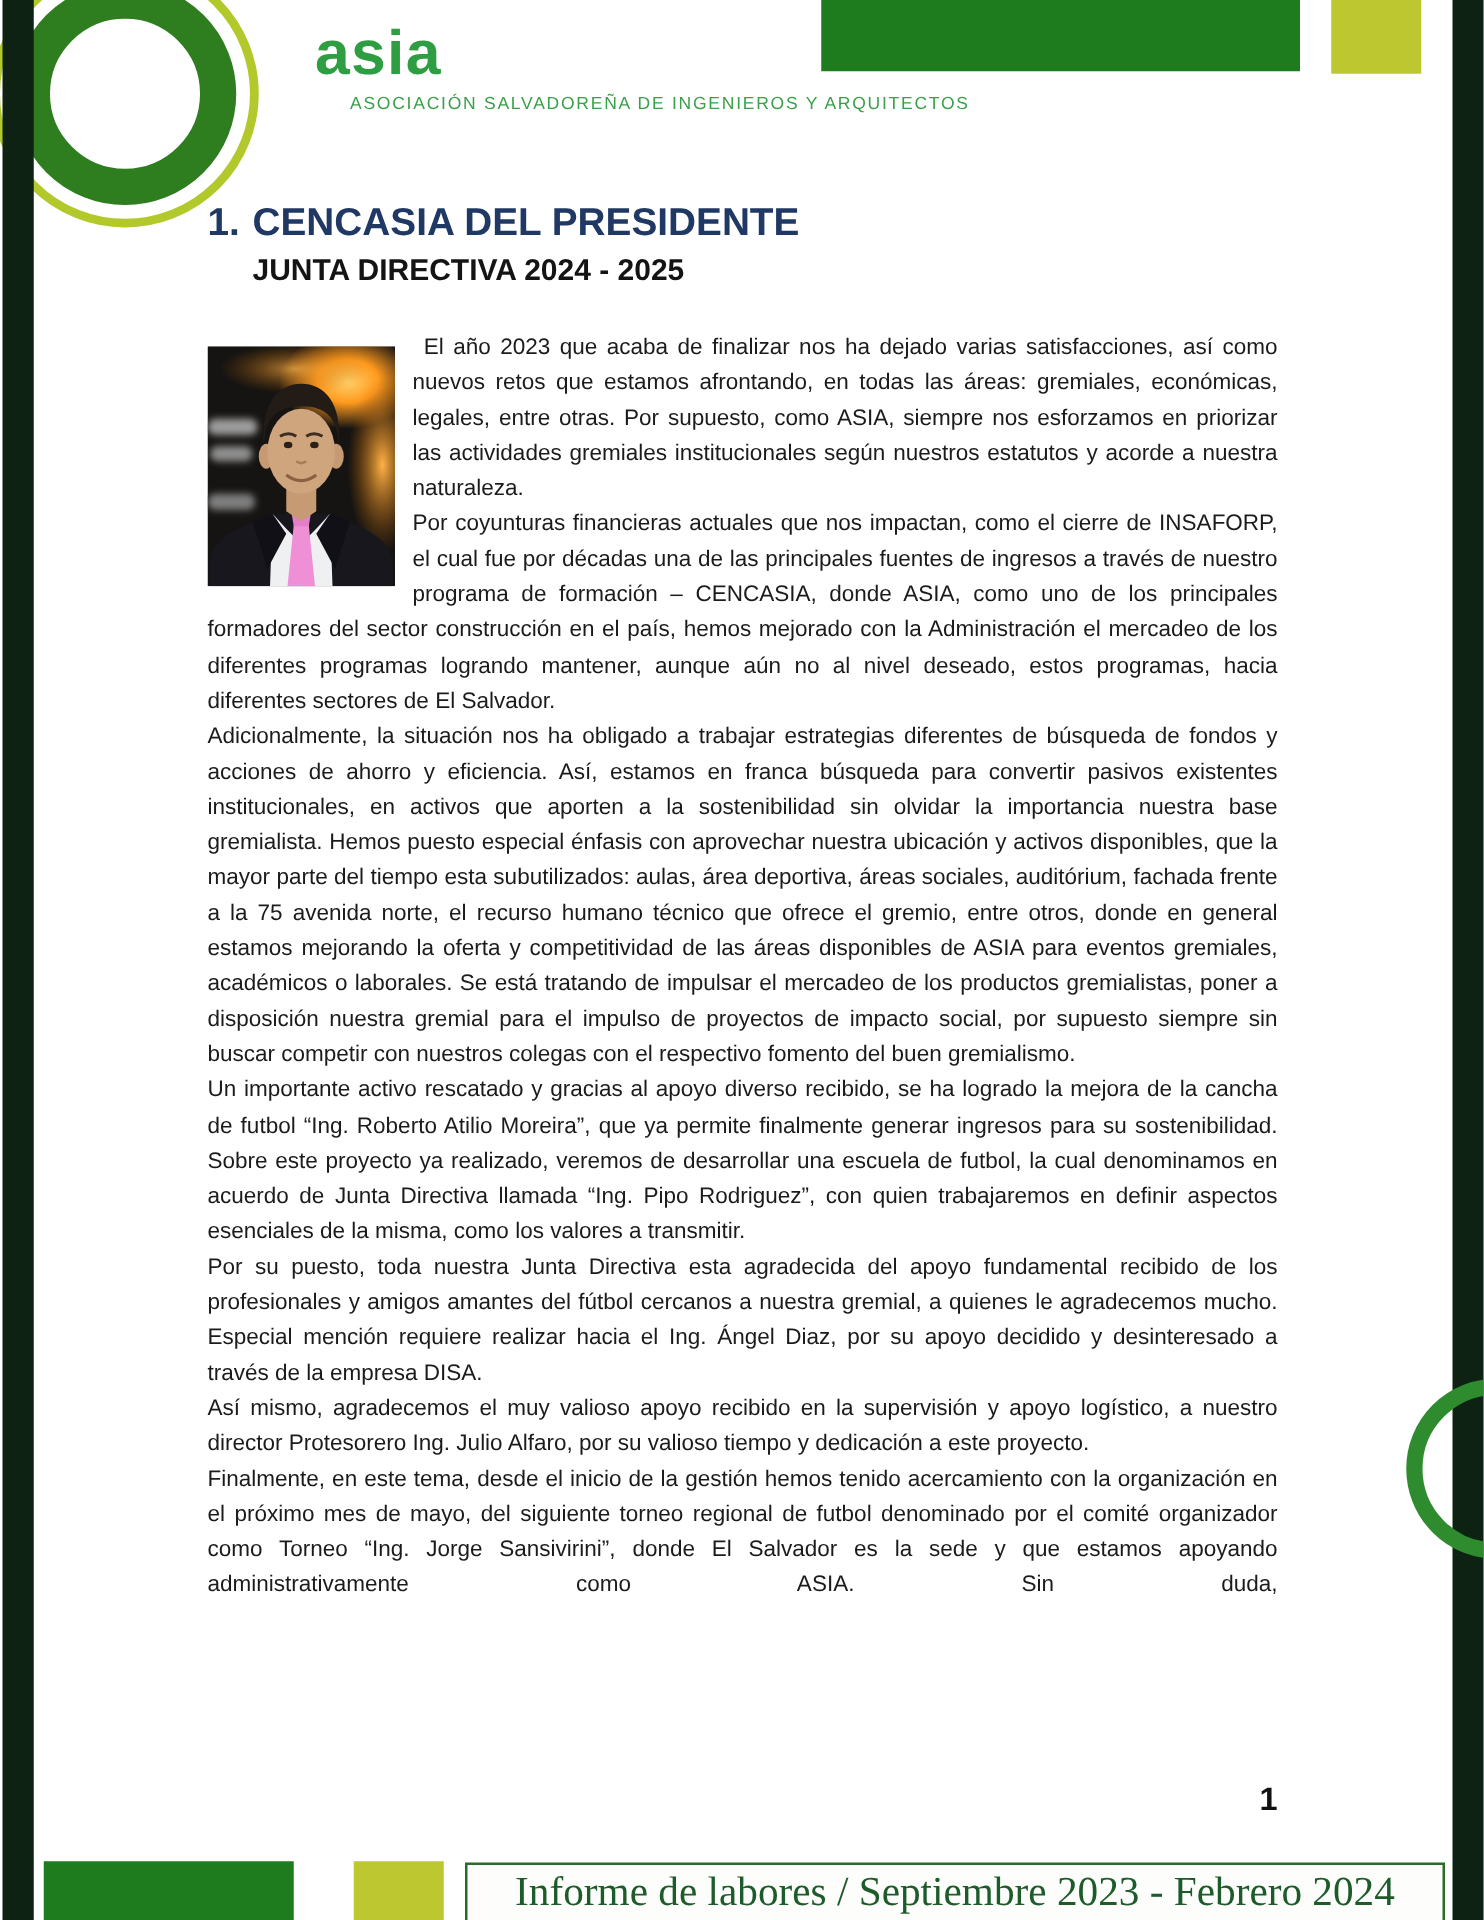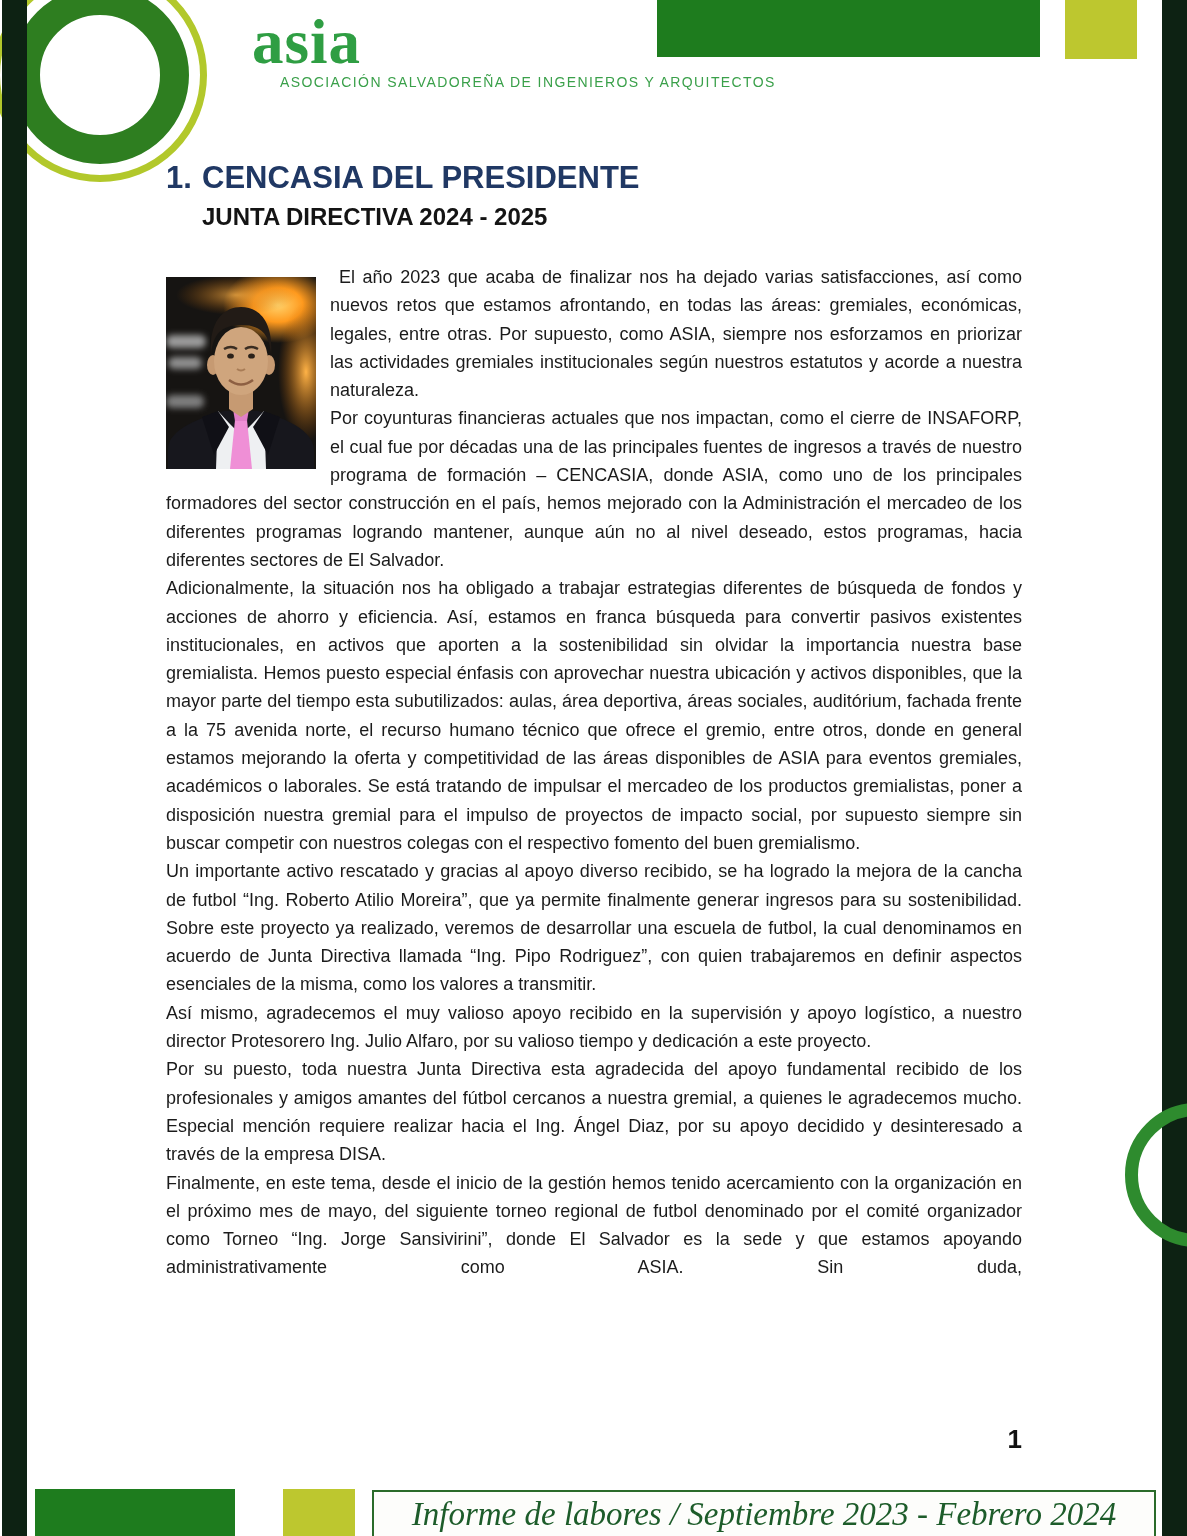--- a/index.html
+++ b/index.html
@@ -40,23 +40,23 @@
   }
   .right-strip{
     position:absolute;left:1162px;top:0;width:25px;height:1536px;
     background:var(--dark-strip);z-index:1;
   }
   .br-ring{position:absolute;left:1105px;top:1090px;z-index:2;}
   
   .logo{position:absolute;left:252px;top:12px;z-index:3;}
   .logo-row{display:flex;align-items:baseline;}
   .logo-asia{
-    font-size:63px;font-weight:800;letter-spacing:1px;
+    font-size:50px;font-weight:800;letter-spacing:1px;
     color:var(--logo-green);line-height:60px;
-    font-family:Liberation Serif, serif;
+    font-family:Liberation Sans, sans-serif;
   }
   .logo-since{
     font-family:"Liberation Serif",serif;
     font-size:40px;color:#27923d;margin-left:6px;line-height:44px;
   }
   .logo-tagline{
     margin-top:2px;margin-left:28px;
     font-size:14px;letter-spacing:1.4px;color:#3aa04a;
     font-family:"Liberation Sans",sans-serif;
   }
@@ -94,21 +94,21 @@
     background:var(--lime);z-index:3;
   }
   .footer-box{
     position:absolute;left:372px;top:1490px;width:784px;height:52px;
     background:#fdfdfb;border:2px solid var(--footer-border);
     z-index:3;box-sizing:border-box;
     display:flex;align-items:flex-start;justify-content:center;
   }
   .footer-box-label{
     font-family:"Liberation Serif",serif;
-    font-size:33px;color:var(--footer-green);line-height:44px;font-style:italic;
+    font-size:33px;color:var(--footer-green);line-height:44px;
   }
 </style>
 </head>
 <body>
 
 <div class="page">
 
   <svg class="tl-rings" width="215" height="195" viewBox="0 0 215 195">
     <circle cx="100" cy="75" r="103.5" fill="none" stroke="var(--ring-lime)" stroke-width="7"></circle>
     <circle cx="100" cy="75" r="74.5" fill="none" stroke="var(--ring-green)" stroke-width="29"></circle>
@@ -190,22 +190,22 @@
           <ellipse cx="85.5" cy="79" rx="3.4" ry="2.6" fill="#2b2119"></ellipse>
           <path d="M71,92 Q75,95 79,92" stroke="#a87c56" stroke-width="2" fill="none"></path>
           <path d="M63,103 Q75,112 87,103" stroke="#8d5f42" stroke-width="2.5" fill="none"></path>
         </svg>
       </div>
 
       <p class="p-first">El año 2023 que acaba de finalizar nos ha dejado varias satisfacciones, así como nuevos retos que estamos afrontando, en todas las áreas: gremiales, económicas, legales, entre otras. Por supuesto, como ASIA, siempre nos esforzamos en priorizar las actividades gremiales institucionales según nuestros estatutos y acorde a nuestra naturaleza.</p>
       <p>Por coyunturas financieras actuales que nos impactan, como el cierre de INSAFORP, el cual fue por décadas una de las principales fuentes de ingresos a través de nuestro programa de formación – CENCASIA, donde ASIA, como uno de los principales formadores del sector construcción en el país, hemos mejorado con la Administración el mercadeo de los diferentes programas logrando mantener, aunque aún no al nivel deseado, estos programas, hacia diferentes sectores de El Salvador.</p>
       <p>Adicionalmente, la situación nos ha obligado a trabajar estrategias diferentes de búsqueda de fondos y acciones de ahorro y eficiencia. Así, estamos en franca búsqueda para convertir pasivos existentes institucionales, en activos que aporten a la sostenibilidad sin olvidar la importancia nuestra base gremialista. Hemos puesto especial énfasis con aprovechar nuestra ubicación y activos disponibles, que la mayor parte del tiempo esta subutilizados: aulas, área deportiva, áreas sociales, auditórium, fachada frente a la 75 avenida norte, el recurso humano técnico que ofrece el gremio, entre otros, donde en general estamos mejorando la oferta y competitividad de las áreas disponibles de ASIA para eventos gremiales, académicos o laborales. Se está tratando de impulsar el mercadeo de los productos gremialistas, poner a disposición nuestra gremial para el impulso de proyectos de impacto social, por supuesto siempre sin buscar competir con nuestros colegas con el respectivo fomento del buen gremialismo.</p>
       <p>Un importante activo rescatado y gracias al apoyo diverso recibido, se ha logrado la mejora de la cancha de futbol “Ing. Roberto Atilio Moreira”, que ya permite finalmente generar ingresos para su sostenibilidad. Sobre este proyecto ya realizado, veremos de desarrollar una escuela de futbol, la cual denominamos en acuerdo de Junta Directiva llamada “Ing. Pipo Rodriguez”, con quien trabajaremos en definir aspectos esenciales de la misma, como los valores a transmitir.</p>
+      <p>Por su puesto, toda nuestra Junta Directiva esta agradecida del apoyo fundamental recibido de los profesionales y amigos amantes del fútbol cercanos a nuestra gremial, a quienes le agradecemos mucho. Especial mención requiere realizar hacia el Ing. Ángel Diaz, por su apoyo decidido y desinteresado a través de la empresa DISA.</p>
       <p>Así mismo, agradecemos el muy valioso apoyo recibido en la supervisión y apoyo logístico, a nuestro director Protesorero Ing. Julio Alfaro, por su valioso tiempo y dedicación a este proyecto.</p>
-      <p>Por su puesto, toda nuestra Junta Directiva esta agradecida del apoyo fundamental recibido de los profesionales y amigos amantes del fútbol cercanos a nuestra gremial, a quienes le agradecemos mucho. Especial mención requiere realizar hacia el Ing. Ángel Diaz, por su apoyo decidido y desinteresado a través de la empresa DISA.</p>
       <p class="justify-last">Finalmente, en este tema, desde el inicio de la gestión hemos tenido acercamiento con la organización en el próximo mes de mayo, del siguiente torneo regional de futbol denominado por el comité organizador como Torneo “Ing. Jorge Sansivirini”, donde El Salvador es la sede y que estamos apoyando administrativamente como ASIA. Sin duda,</p>
     </div>
   </div>
 
   <div class="page-number">1</div>
 
   <div class="footer-green-rect"></div>
   <div class="footer-lime-rect"></div>
   <div class="footer-box">
     <span class="footer-box-label">Informe de labores / Septiembre 2023 - Febrero 2024</span>

